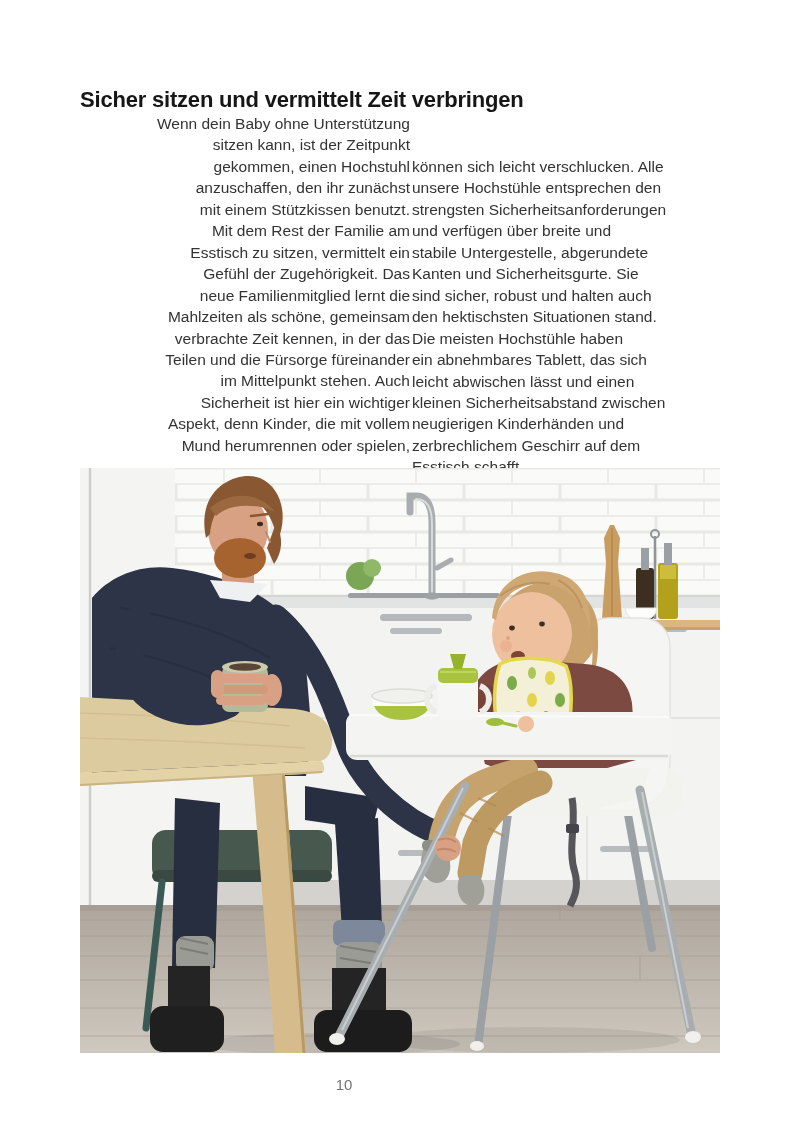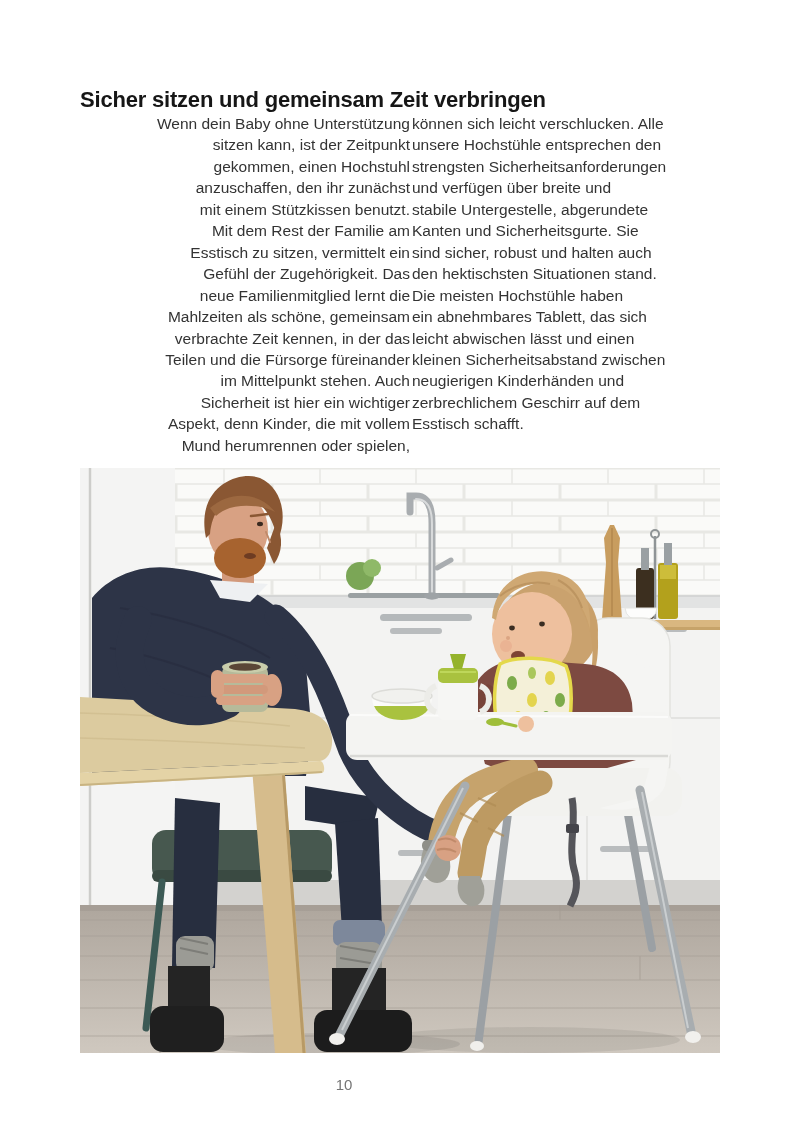--- a/index.html
+++ b/index.html
@@ -24,21 +24,21 @@
   .body-col {
     position: absolute;
     top: 113px;
     width: 330px;
     font-size: 15.5px;
     line-height: 21.45px;
     color: #333333;
     white-space: pre-line;
   }
   .body-col.left  { left: 80px; text-align: right; }
-  .body-col.right { left: 412px; }
+  .body-col.right { left: 412px; margin-top: 43px; }
   .hero-photo {
     position: absolute;
     left: 80px;
     top: 468px;
     width: 640px;
     height: 585px;
     overflow: hidden;
   }
   .hero-photo svg { display: block; }
   .page-number {
@@ -49,21 +49,21 @@
     text-align: center;
     font-size: 15px;
     color: #757575;
   }
 </style>
 </head>
 <body>
 
 <div class="page">
 
-  <h1 class="page-title">Sicher sitzen und gemeinsam Zeit verbringen</h1>
+  <h1 class="page-title">Sicher sitzen und vermittelt Zeit verbringen</h1>
 
   <div class="body-col left">Wenn dein Baby ohne Unterstützung
 sitzen kann, ist der Zeitpunkt
 gekommen, einen Hochstuhl
 anzuschaffen, den ihr zunächst
 mit einem Stützkissen benutzt.
 Mit dem Rest der Familie am
 Esstisch zu sitzen, vermittelt ein
 Gefühl der Zugehörigkeit. Das
 neue Familienmitglied lernt die

